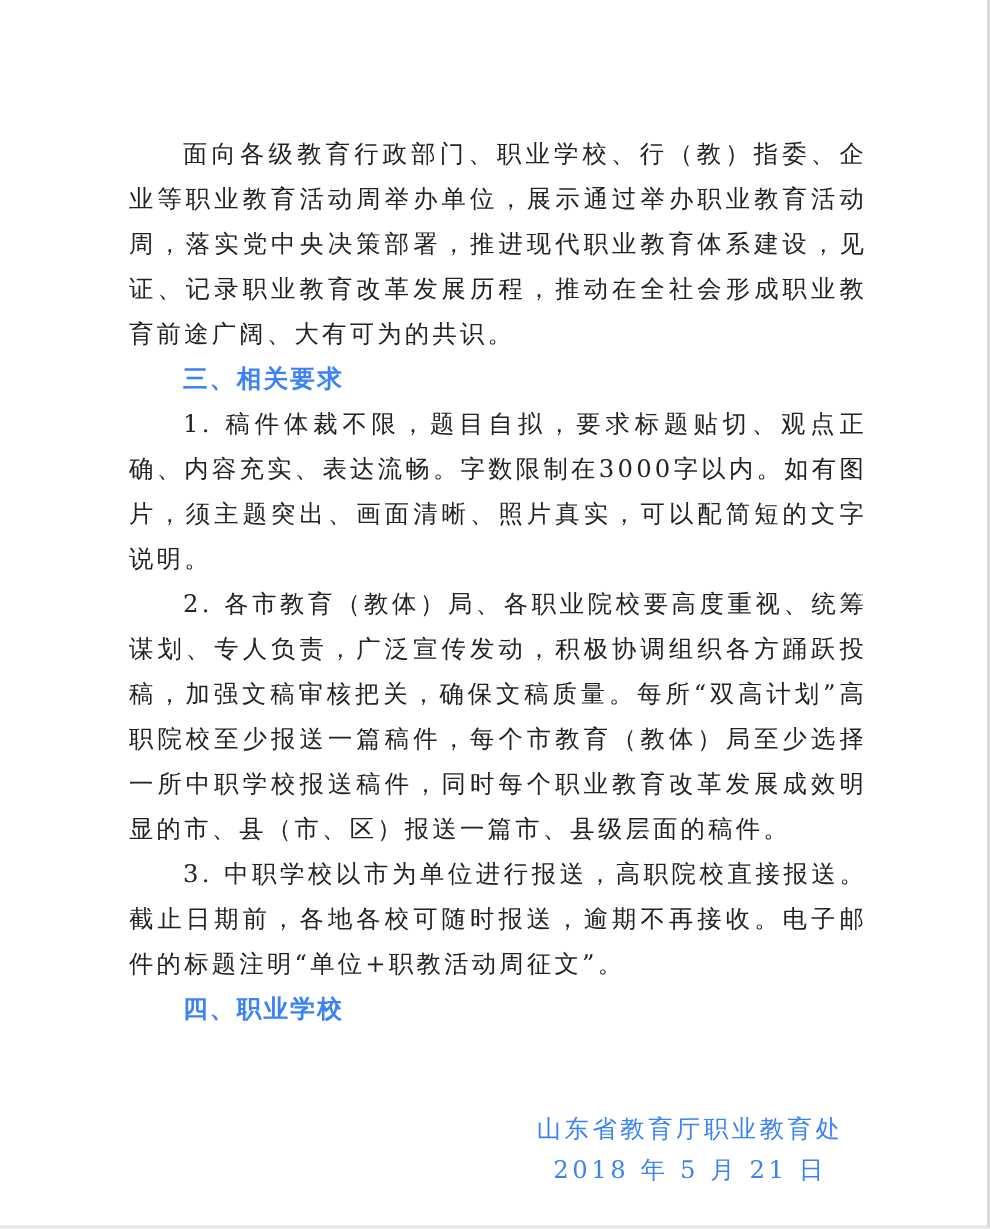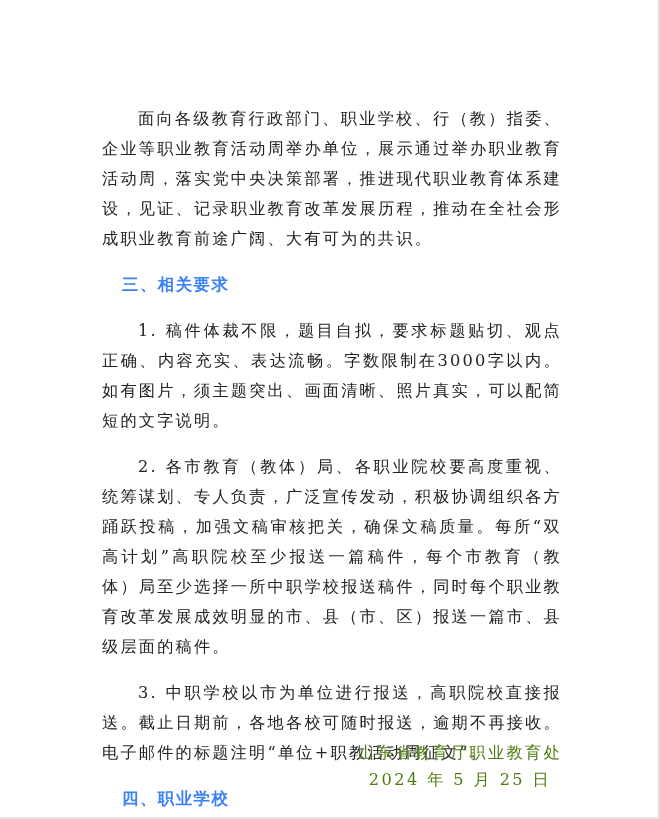--- a/index.html
+++ b/index.html
@@ -10,43 +10,43 @@
       border-right: 2px solid #dedad6;
       border-bottom: 2px solid #e6e4e2;
     }
     .content {
       position: absolute; left: 86px; top: 88px; width: 492px;
       font-family: "DejaVu Serif", "Liberation Serif", serif;
       font-size: 16.2px; color: #222226;
       line-height: 30px;
     }
     .para {
-      margin: 16px; text-indent: 36px; text-align: justify;
+      margin: 0; text-indent: 36px; text-align: justify;
       letter-spacing: 2.2px; word-break: break-all;
     }
     .heading {
       margin: 0; padding-left: 36px;
       font-family: "DejaVu Sans", "Liberation Sans", sans-serif;
       font-weight: bold; font-size: 16.4px; letter-spacing: 1.5px; color: #3b82f6;
     }
     .sign {
       position: absolute; left: 330px; width: 260px; text-align: center;
       font-family: "DejaVu Serif", "Liberation Serif", serif;
-      font-size: 16.2px; color: #4d7c0f; letter-spacing: 2.4px;
+      font-size: 16.2px; color: #3b82f6; letter-spacing: 2.4px;
     }
     .sign.org { top: 742px; }
     .sign.date { top: 769px; }
   </style>
 </head>
 <body>
 
 <div class="page">
   <div class="content">
     <p class="para">面向各级教育行政部门、职业学校、行（教）指委、企业等职业教育活动周举办单位，展示通过举办职业教育活动周，落实党中央决策部署，推进现代职业教育体系建设，见证、记录职业教育改革发展历程，推动在全社会形成职业教育前途广阔、大有可为的共识。</p>
     <p class="heading">三、相关要求</p>
     <p class="para">1. 稿件体裁不限，题目自拟，要求标题贴切、观点正确、内容充实、表达流畅。字数限制在3000字以内。如有图片，须主题突出、画面清晰、照片真实，可以配简短的文字说明。</p>
     <p class="para">2. 各市教育（教体）局、各职业院校要高度重视、统筹谋划、专人负责，广泛宣传发动，积极协调组织各方踊跃投稿，加强文稿审核把关，确保文稿质量。每所“双高计划”高职院校至少报送一篇稿件，每个市教育（教体）局至少选择一所中职学校报送稿件，同时每个职业教育改革发展成效明显的市、县（市、区）报送一篇市、县级层面的稿件。</p>
     <p class="para">3. 中职学校以市为单位进行报送，高职院校直接报送。截止日期前，各地各校可随时报送，逾期不再接收。电子邮件的标题注明“单位+职教活动周征文”。</p>
     <p class="heading">四、职业学校</p>
   </div>
   <div class="sign org">山东省教育厅职业教育处</div>
-  <div class="sign date">2024 年 5 月 25 日</div>
+  <div class="sign date">2018 年 5 月 21 日</div>
 </div>
 
 </body></html>

